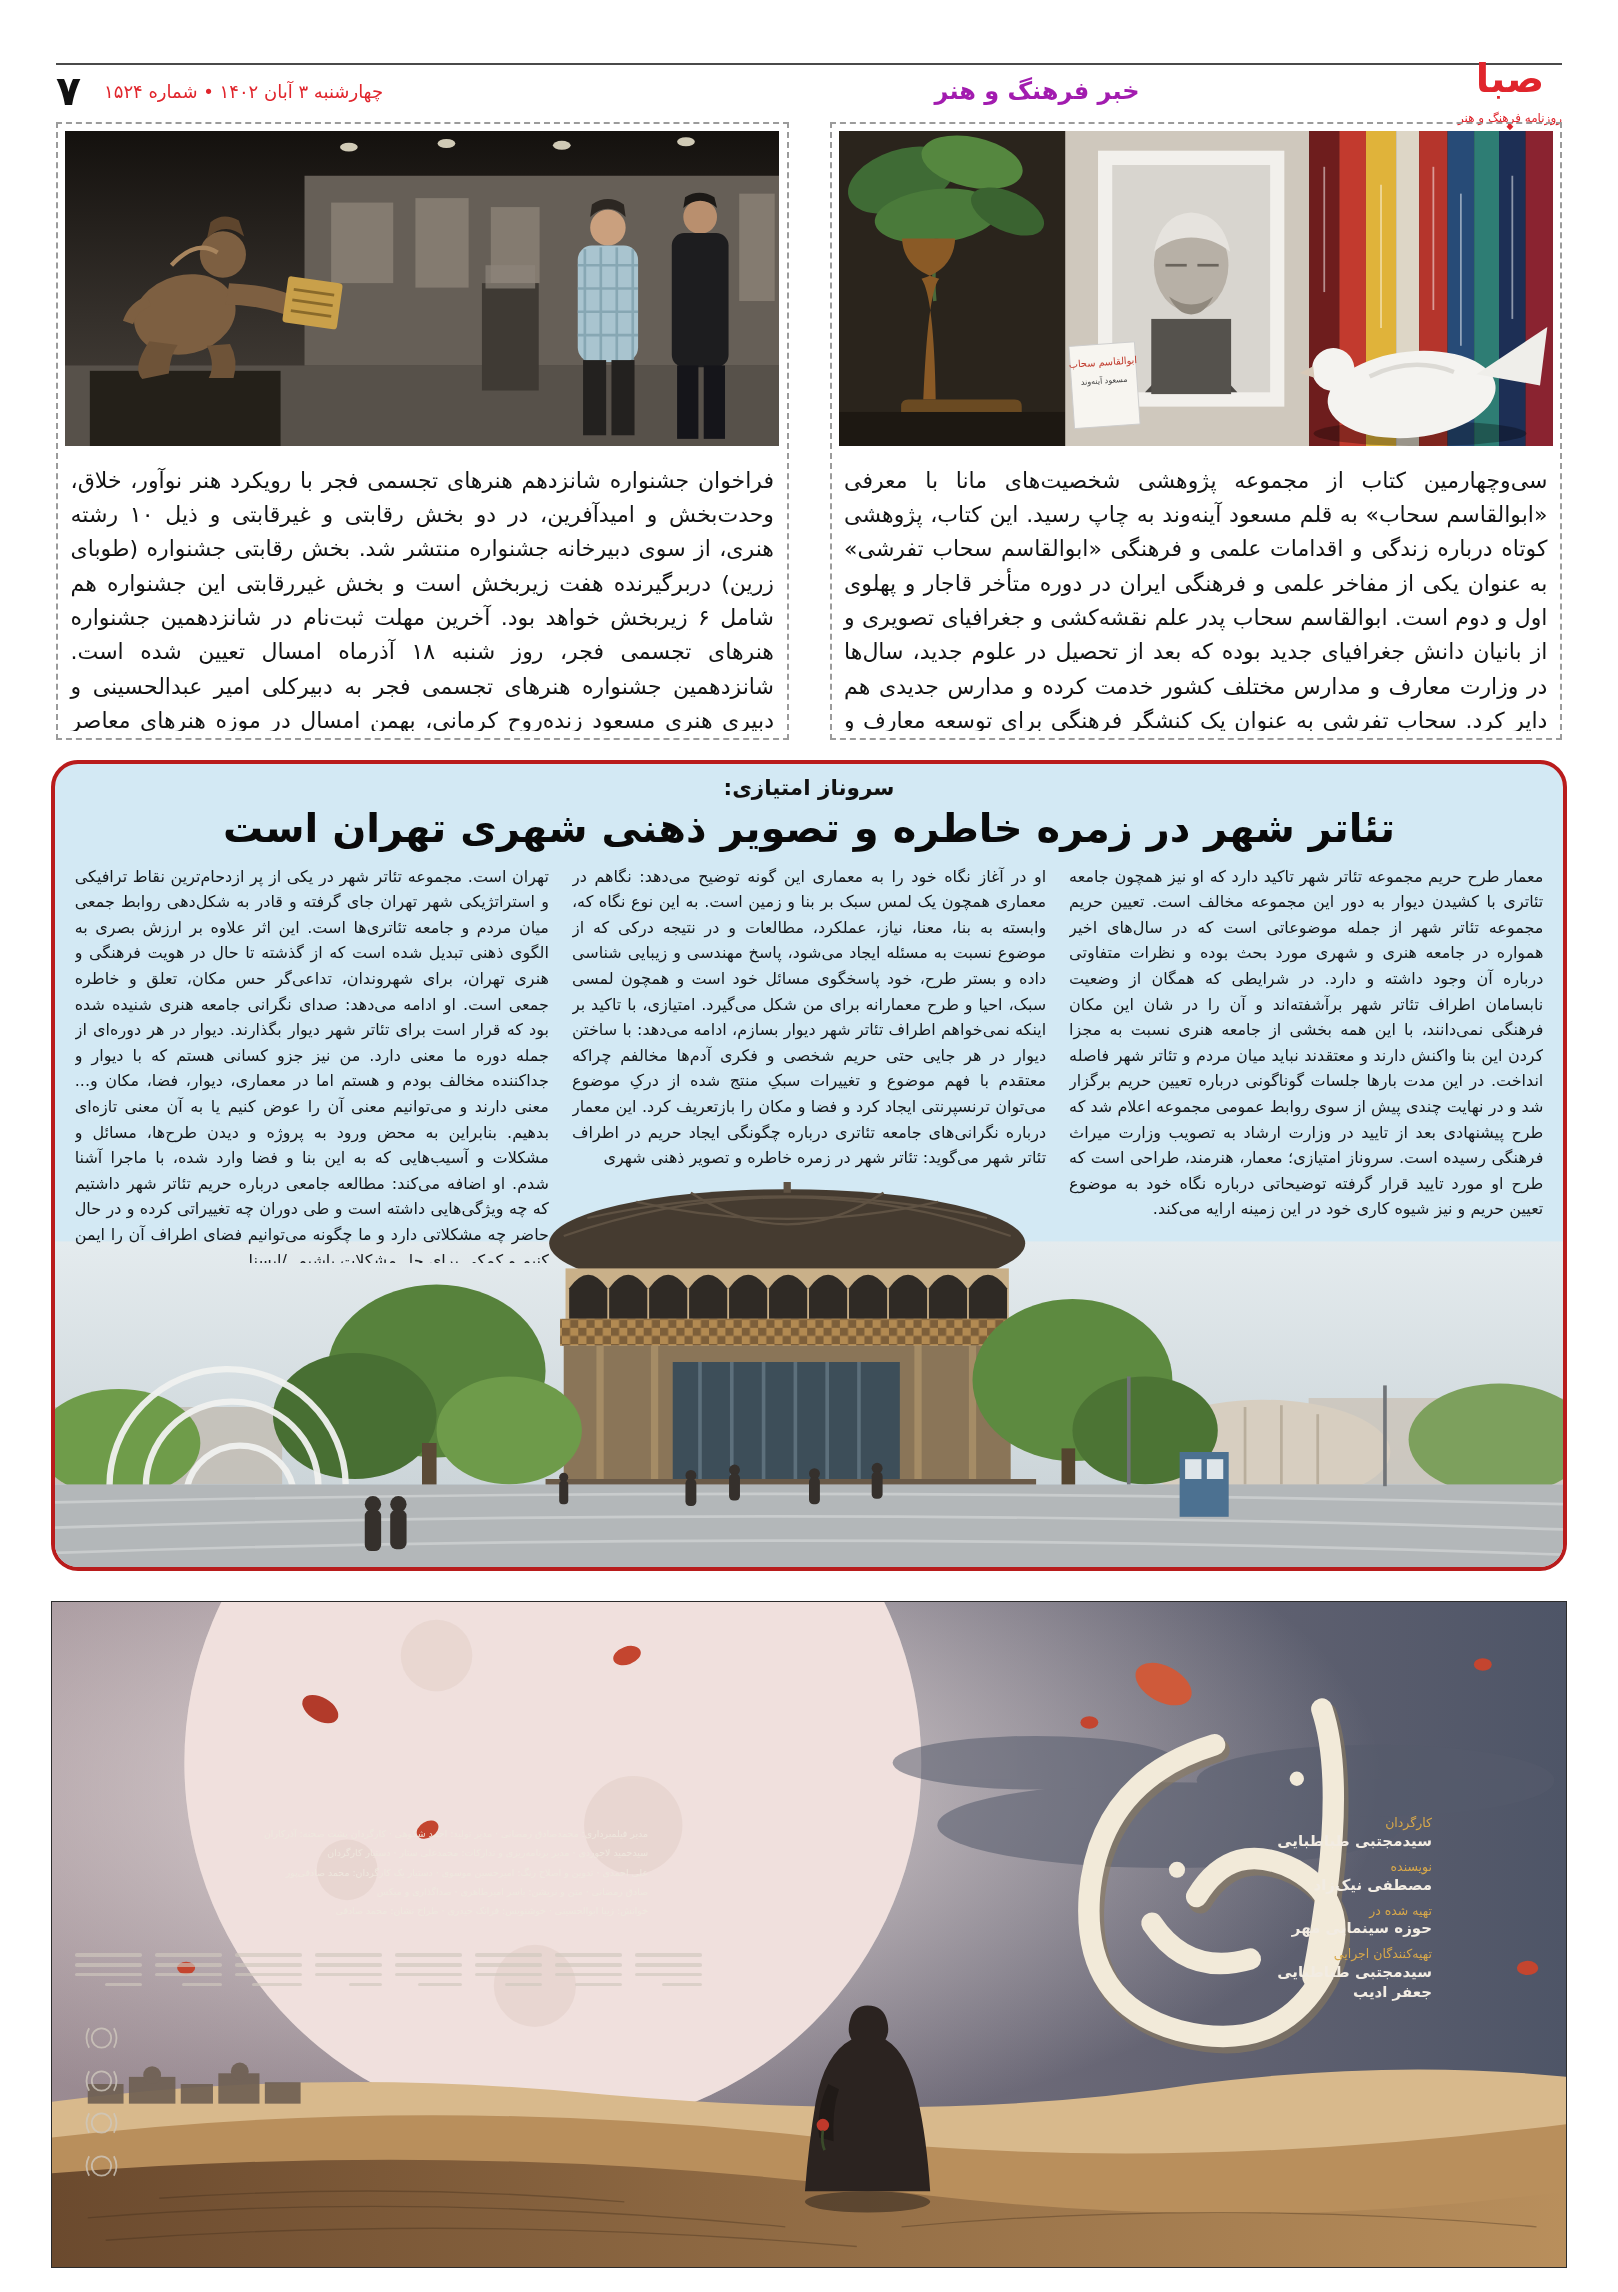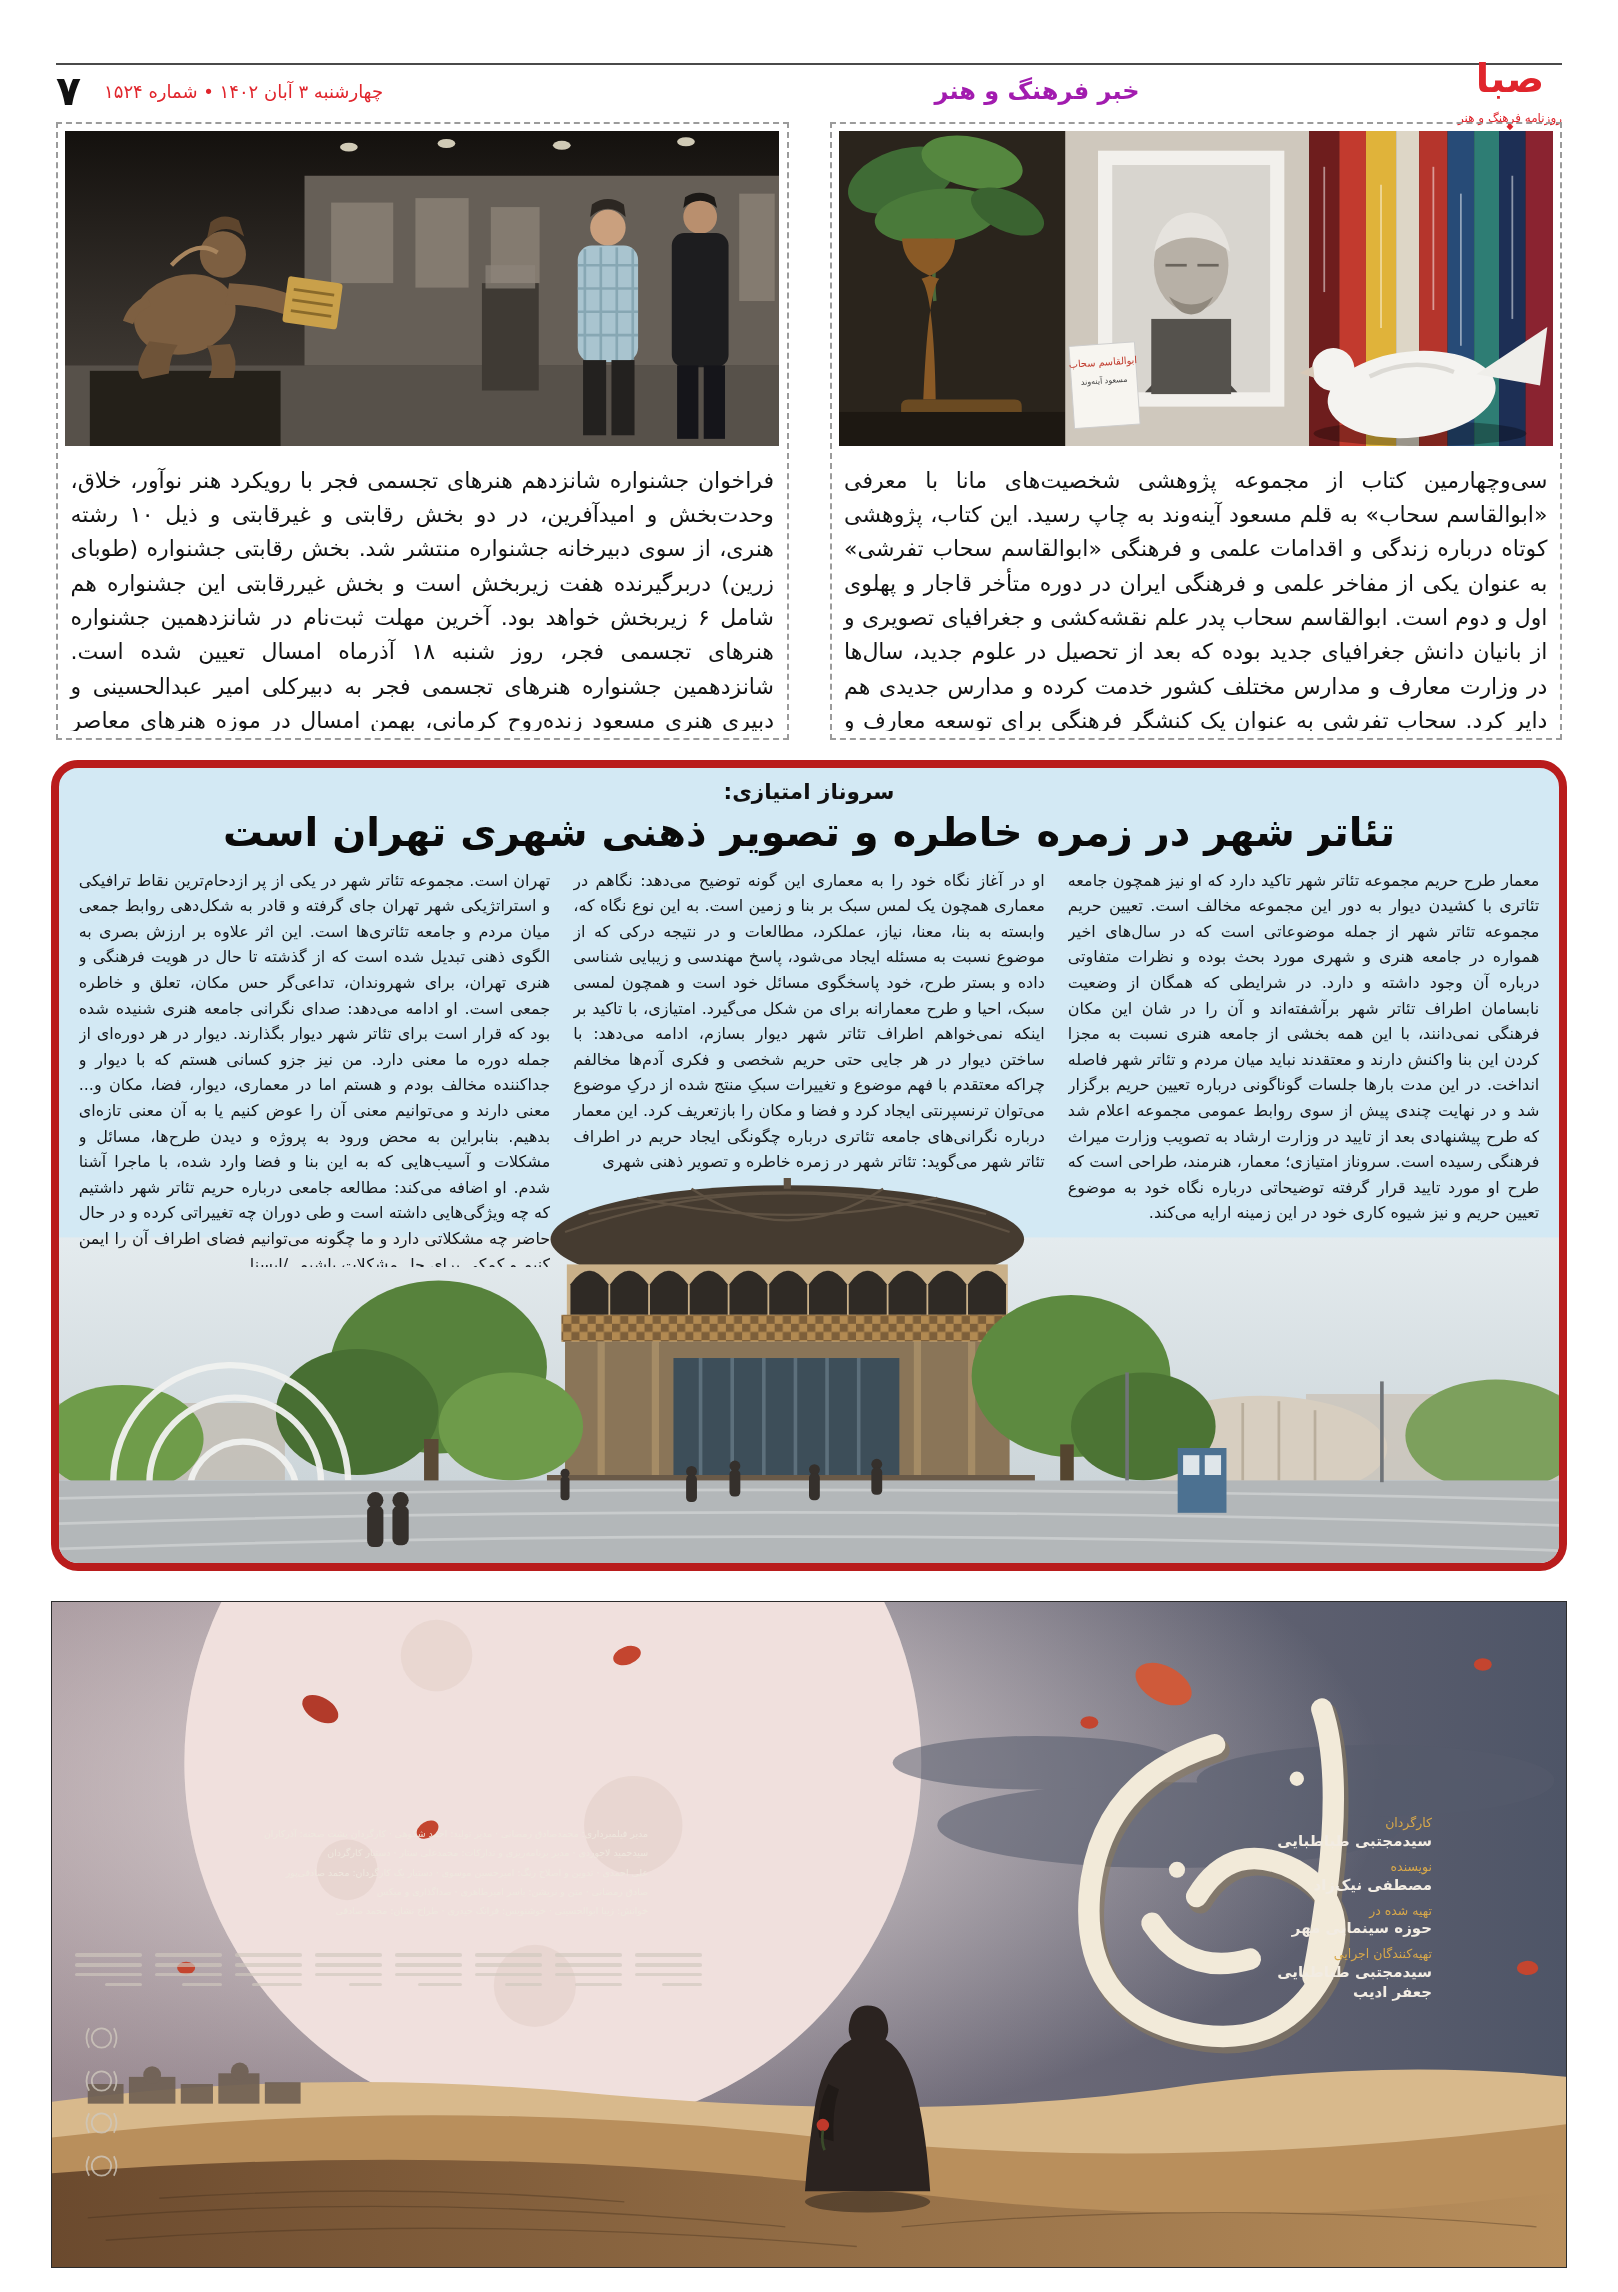--- a/index.html
+++ b/index.html
@@ -30,21 +30,21 @@
   }
   .article .photo{ width:100%; height:315px; display:block; }
   .article h2{ text-align:center; font-size:27px; font-weight:bold; color:#0b0b0b; margin:14.3px 0 9px;}
   .article .body{
     font-size:22px; line-height:1.56; color:#141414; text-align:justify;
     padding:0 5.4px; overflow:hidden; flex:1;margin-top:18px;
   }
   
   .feature{
     margin:19.7px 51px 0; height:811px; background:#d3e9f4;
-    border:8px solid #b91c1c; border-radius:27px; position:relative; overflow:hidden;
+    border:4px solid #b91c1c; border-radius:27px; position:relative; overflow:hidden;
     padding:10.7px 14.3px 0;
   }
   .feature .kicker{ text-align:center; font-weight:bold; font-size:21.5px; color:#111; position:relative; z-index:2;}
   .feature h1{ text-align:center; font-weight:bold; font-size:40px; color:#0a0a0a; margin:5.4px 0 12.5px; position:relative; z-index:2;}
   .cols{ display:flex; gap:23px; padding:0 5.4px; position:relative; z-index:2;}
   .col{ flex:1; font-size:16px; line-height:1.6; color:#15181b; text-align:justify; overflow:hidden;}
   .col.c1{ height:376px; }
   .col.c2{ height:335px; }
   .col.c3{ height:399px; }
   .theater-photo{ position:absolute; left:0; right:0; bottom:-1.8px; height:387px; width:100%; z-index:1; display:block;}

